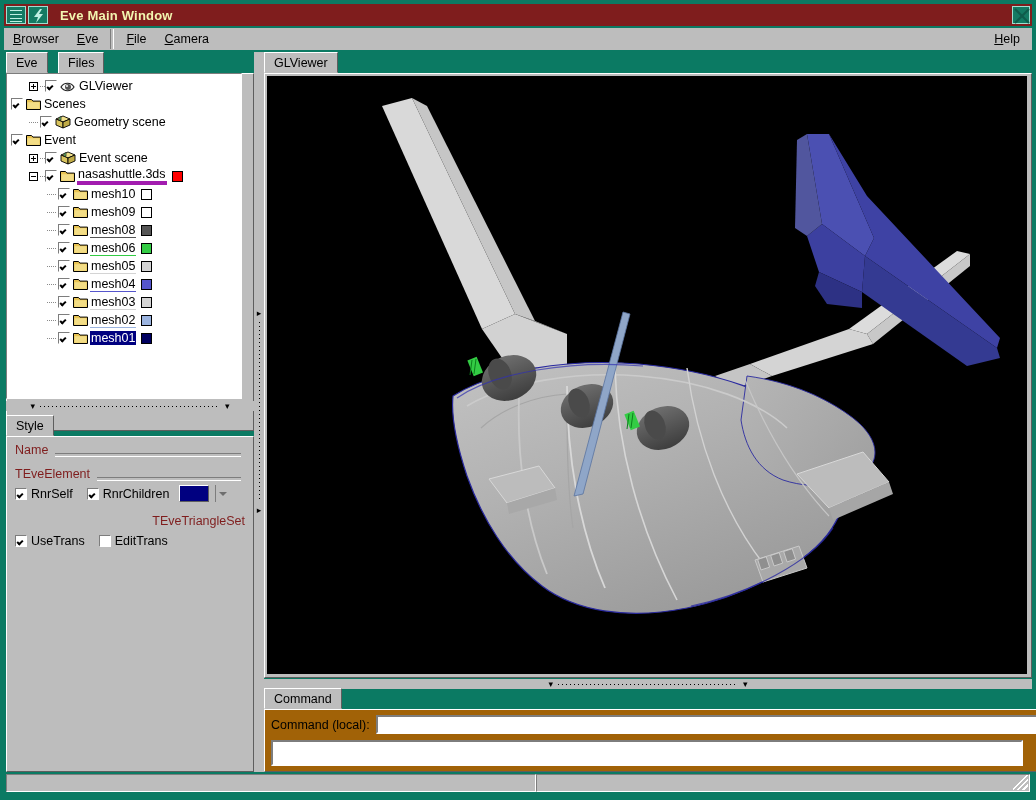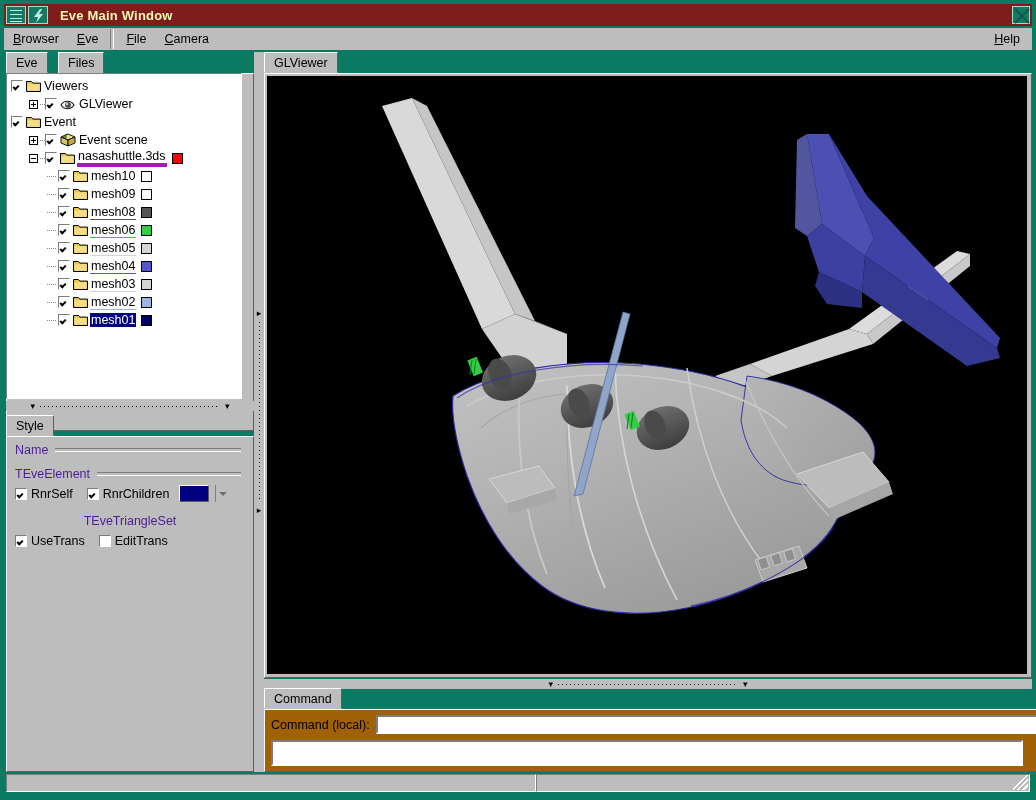--- a/index.html
+++ b/index.html
@@ -158,21 +158,21 @@
   .vchev{font-size:9px;line-height:9px;color:#000;}
   
   #style-panel{position:absolute;left:6px;top:415px;width:248px;height:357px;}
   #style-body{
     position:absolute;left:0;top:21px;width:248px;height:336px;
     background:#bdbdbd;box-sizing:border-box;
     border-top:1px solid #fff;border-left:1px solid #fff;
     border-right:1px solid #5e5e5e;border-bottom:1px solid #5e5e5e;
   }
   .grp-title{
-    display:flex;align-items:center;font-size:12.5px;color:#4c1d95;
+    display:flex;align-items:flex-end;font-size:12.5px;color:#7f1d1d;
     margin:6px 8px 2px 8px;
   }
   .grp-title .ln{
     flex:1;height:2px;margin-left:7px;margin-right:4px;
     border-top:1px solid #7d7d7d;border-bottom:1px solid #ffffff;
   }
   .name-val{color:#d00000;font-size:12.5px;margin:1px 0 0 8px;}
   .row{display:flex;align-items:center;margin:4px 0 0 8px;font-size:12.5px;}
   .row .cbox{margin-right:4px;}
   .row .lbl{margin-right:14px;}
@@ -296,41 +296,53 @@
     <div class="tabstrip">
       <div class="tab active" style="left:0;">Eve</div>
       <div class="tab" style="left:52px;">Files</div>
     </div>
     <div class="tabbody" style="top:21px;height:358px;"></div>
   </div>
 
   <div id="tree-outer">
     <div id="tree">
         <div class="tnode">
-          <span class="ind" style="width:4px"></span>
-          <span class="cbox checked"></span>
-          <span class="folder">
-            <svg width="15" height="12" viewBox="0 0 15 12">
-              <path d="M0.5,1.5 h5 l1.4,1.6 h7.6 v8.4 h-14 z" fill="#e8c352" stroke="#000" stroke-width="1"></path>
-              <path d="M1.5,4.2 h12 v6.6 h-12 z" fill="#f3dd86"></path>
-            </svg>
-          </span>
-          <span class="tlabel" style="">Viewers</span>
-        </div>
-        <div class="tnode">
           <span class="ind" style="width:22px"></span>
           <span class="expander plus"></span>
           <span class="dotline" style="width:5px"></span>
           <span class="cbox checked"></span>
           <span class="eyeicon"><svg width="16" height="13" viewBox="0 0 16 13">
               <path d="M1,7 C4,2 11,2 14,7 C11,12 4,12 1,7 Z" fill="none" stroke="#222" stroke-width="1.2"></path>
               <circle cx="8" cy="7" r="3" fill="#555"></circle>
               <circle cx="7" cy="6" r="1" fill="#fff"></circle>
             </svg></span>
           <span class="tlabel" style="">GLViewer</span>
+        </div>
+        <div class="tnode">
+          <span class="ind" style="width:4px"></span>
+          <span class="cbox checked"></span>
+          <span class="folder">
+            <svg width="15" height="12" viewBox="0 0 15 12">
+              <path d="M0.5,1.5 h5 l1.4,1.6 h7.6 v8.4 h-14 z" fill="#e8c352" stroke="#000" stroke-width="1"></path>
+              <path d="M1.5,4.2 h12 v6.6 h-12 z" fill="#f3dd86"></path>
+            </svg>
+          </span>
+          <span class="tlabel" style="">Scenes</span>
+        </div>
+        <div class="tnode">
+          <span class="ind" style="width:22px"></span>
+          <span class="dotline"></span>
+          <span class="cbox checked"></span>
+          <span class="boxicon"><svg width="16" height="14" viewBox="0 0 16 14">
+              <polygon points="1,4 8,1 15,4 8,7" fill="#f0e08a" stroke="#000" stroke-width="0.9"></polygon>
+              <polygon points="1,4 8,7 8,13 1,10" fill="#d9c45e" stroke="#000" stroke-width="0.9"></polygon>
+              <polygon points="15,4 8,7 8,13 15,10" fill="#c0ab46" stroke="#000" stroke-width="0.9"></polygon>
+              <polygon points="4,2.4 6,1.6 6,5 4,5.7" fill="#7ac77a" stroke="#000" stroke-width="0.6"></polygon>
+            </svg></span>
+          <span class="tlabel" style="">Geometry scene</span>
         </div>
         <div class="tnode">
           <span class="ind" style="width:4px"></span>
           <span class="cbox checked"></span>
           <span class="folder">
             <svg width="15" height="12" viewBox="0 0 15 12">
               <path d="M0.5,1.5 h5 l1.4,1.6 h7.6 v8.4 h-14 z" fill="#e8c352" stroke="#000" stroke-width="1"></path>
               <path d="M1.5,4.2 h12 v6.6 h-12 z" fill="#f3dd86"></path>
             </svg>
           </span>

